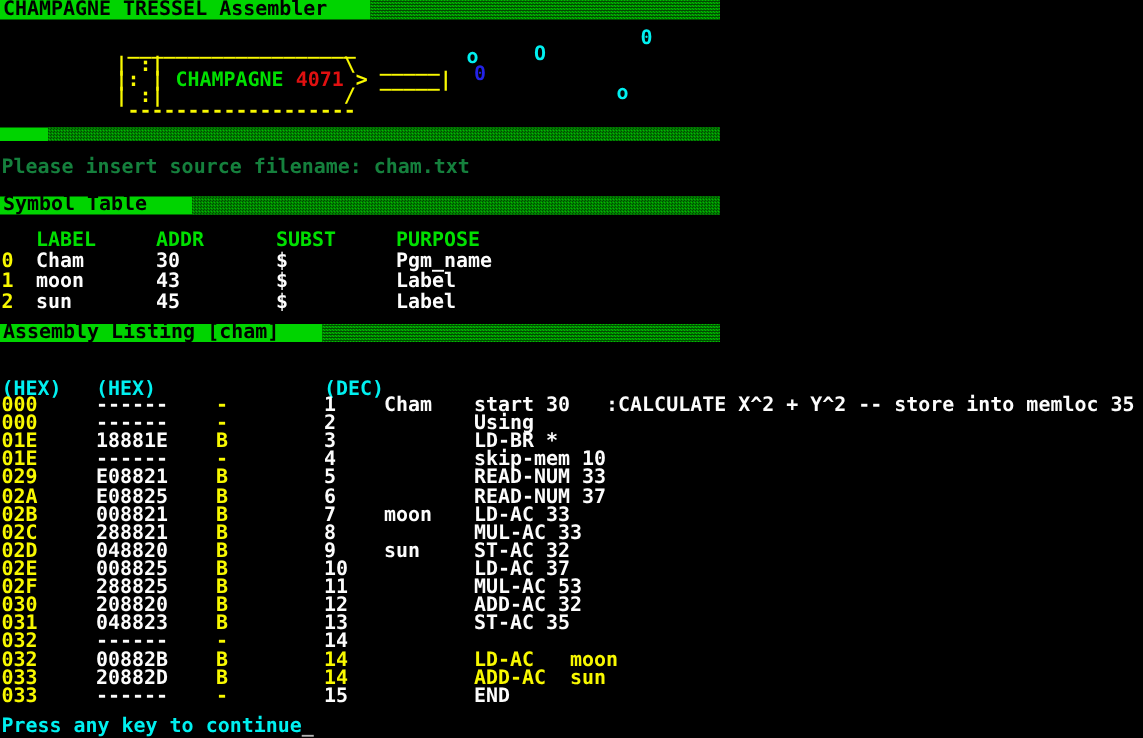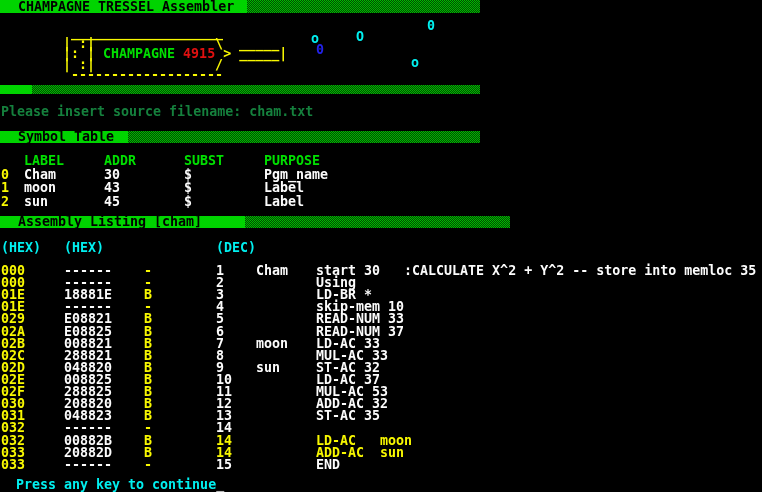--- a/index.html
+++ b/index.html
@@ -5,54 +5,54 @@
   html,body{margin:0;padding:0;background:#000;}
   .screen{
     position:relative;width:762px;height:492px;background:#000;overflow:hidden;
     font-family:"DejaVu Sans Mono",monospace;font-weight:bold;font-size:13.3px;
     color:#fcfcfc;
   }
   .screen span{white-space:pre;}
   
   .bar{position:absolute;left:0;display:flex;}
   .bar-solid{background:#00d400;color:#000;height:100%;line-height:12px;}
-  .bar-solid span{display:block;padding-left:18px;}
+  .bar-solid span{display:block;padding-left:2px;}
   .bar-dither{
     height:100%;background-color:#008a00;
     background-image:repeating-conic-gradient(#00bc00 0% 25%,#014a01 0% 50%);
     background-size:2px 2px;
   }
   .titlebar{top:0;height:13px;}
   .titlebar .bar-solid{line-height:13px;}
   .sepbar{top:85px;height:9px;}
   .symbar{top:131px;height:12px;}
   .asmbar{top:216px;height:12px;}.wht{color:#15803d}.cyn{color:#00f0f0}
   .grn{color:#00e000}.red{color:#e01010}.blu{color:#2222e8}.gry{color:#b4b4b4}
   
-  .art{position:absolute;left:63px;top:28px;color:#f8f800;}
+  .art{position:absolute;left:77px;top:28px;color:#f8f800;}
   .art-line{height:10.5px;line-height:10.5px;}
   .bubble{position:absolute;line-height:12px;}
   .b1{left:311px;top:33px;}
   .b2{left:316px;top:44px;}
   .b3{left:356px;top:31px;}
   .b4{left:427px;top:20px;}
   .b5{left:411px;top:57px;}
   
   .prompt{position:absolute;left:1px;top:104px;}
-  .footer{position:absolute;left:1px;top:477px;color:#00f0f0;margin-left:15px;}
+  .footer{position:absolute;left:1px;top:477px;color:#00f0f0;}
   
   .sym{position:absolute;left:0;top:154px;width:762px;}
   .srow{position:relative;height:13.5px;line-height:13.5px;text-align:center;}
   .srow span{position:absolute;top:0;}
   .s0{left:1px;color:#f8f800}.s1{left:24px}.s2{left:104px}.s3{left:184px}.s4{left:264px}
   .shead span{color:#00e000}
   
   .lhead{position:absolute;left:0;height:12px;color:#00f0f0;width:762px;}
   .lhead span{position:absolute;top:0;}
-  .lh1{top:240px}.lh2{top:240px}
+  .lh1{top:240px}.lh2{top:252px}
   .l0{left:1px}.l1{left:64px}.l2{left:144px}.l3{left:216px}.l4{left:256px}.l5{left:312px}
   .rows{position:absolute;left:0;top:265px;width:617px;}
   .lr{position:relative;height:12.12px;line-height:12.12px;}
   .lr span{position:absolute;top:0;}
   .c0{left:1px;color:#f8f800}
   .c1{left:64px}
   .c2{left:144px;color:#f8f800}
   .c3{left:216px}
   .c4{left:256px}
   .c5{left:316px}
@@ -67,21 +67,21 @@
     <div class="bar-solid" style="width:247px">
       <span>CHAMPAGNE TRESSEL Assembler</span>
     </div>
     <div class="bar-dither" style="width:233px"></div>
   </div>
 
   <div class="art">
     <div class="art-line"><span> ___________________</span></div>
     <div class="art-line"><span>| :|               \  _____</span></div>
     <div class="art-line">
-      <span>|: | </span><span class="grn">CHAMPAGNE</span><span> </span><span class="red">4915</span><span> &gt; _____|</span>
+      <span>|: | </span><span class="grn">CHAMPAGNE</span><span> </span><span class="red">4071</span><span> &gt; _____|</span>
     </div>
     <div class="art-line"><span>| :|               /</span></div>
     <div class="art-line"><span> -------------------</span></div>
   </div>
 
   <span class="bubble b1 cyn">o</span>
   <span class="bubble b2 blu">0</span>
   <span class="bubble b3 cyn">O</span>
   <span class="bubble b4 cyn">0</span>
   <span class="bubble b5 cyn">o</span>
@@ -126,21 +126,21 @@
     <div class="srow">
       <span class="s0">2</span>
       <span class="s1">sun</span>
       <span class="s2">45</span>
       <span class="s3">$</span>
       <span class="s4">Label</span>
     </div>
   </div>
 
   <div class="bar asmbar">
-    <div class="bar-solid" style="width:245px">
+    <div class="bar-solid" style="width:215px">
       <span>Assembly Listing [cham]</span>
     </div>
     <div class="bar-dither" style="width:265px"></div>
   </div>
 
   <div class="lhead lh2">
     <span class="l0">(HEX)</span>
     <span class="l1">(HEX)</span>
     <span class="l3">(DEC)</span>
   </div>

